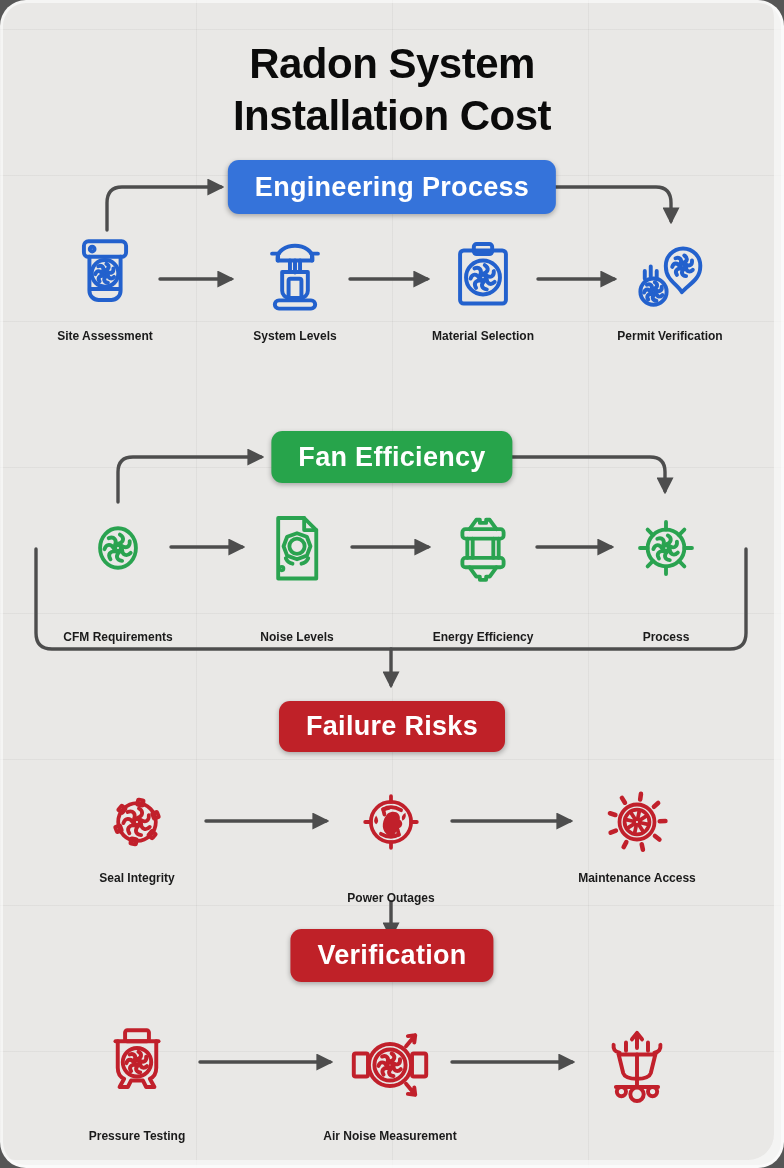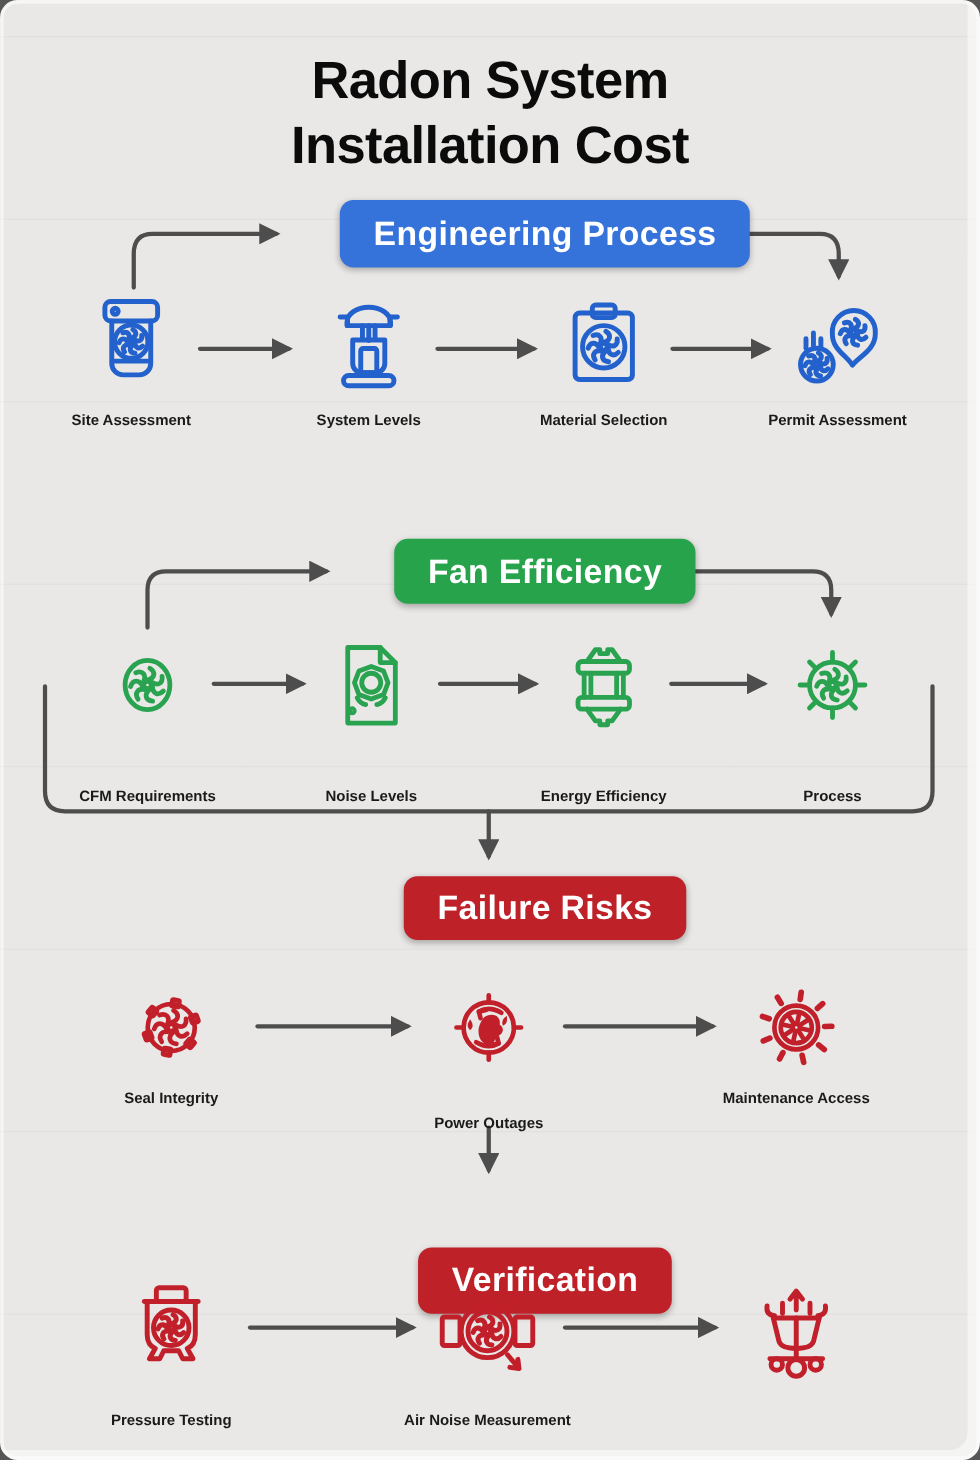--- a/index.html
+++ b/index.html
@@ -1,31 +1,31 @@
 <!DOCTYPE html>
 <html style="--arrow: #4d4d4d;"><head>
 <meta charset="utf-8">
 <style>
   html,body{margin:0;padding:0;width:784px;height:1168px;overflow:hidden;background:#565656;
     font-family:"Liberation Sans", sans-serif;}
-  .canvas{position:relative;width:784px;height:1168px;border-radius:14px;overflow:hidden;
+  .canvas{position:relative;width:784px;height:1168px;border-radius:26px;overflow:hidden;
     background-color:#e9e8e6;
     background-image:
       linear-gradient(to right, rgba(110,110,110,.08) 1px, transparent 1px),
       linear-gradient(to bottom, rgba(110,110,110,.08) 1px, transparent 1px);
     background-size:196px 146px;background-position:0px 29px;
     box-shadow:inset 0 0 0 3px rgba(255,255,255,.55), inset -10px -8px 0 rgba(250,250,250,.65);}
   .wires{position:absolute;left:0;top:0;z-index:1;}
   .wires path{stroke:var(--arrow,#4d4d4d);stroke-width:3.4;fill:none;stroke-linecap:round;}
   .title{position:absolute;z-index:2;top:38px;left:0;width:100%;text-align:center;
     font-size:42px;line-height:52px;font-weight:bold;color:#0b0b0b;letter-spacing:-.5px;margin:0;}
   .banner{position:absolute;z-index:2;left:50%;transform:translateX(-50%);
     height:53px;display:flex;align-items:center;justify-content:center;
     padding:0 27px;border-radius:11px;color:#fff;font-weight:bold;font-size:27px;
-    letter-spacing:.3px;box-shadow:0 2px 5px rgba(0,0,0,.28);white-space:nowrap;margin-left:44px;}
+    letter-spacing:.3px;box-shadow:0 2px 5px rgba(0,0,0,.28);white-space:nowrap;}
   .node{position:absolute;z-index:2;width:240px;transform:translateX(-50%);
     display:flex;flex-direction:column;align-items:center;}
   .icon{display:block;}
   .r1 .icon{width:88px;height:88px;}
   .r2 .icon{width:86px;height:86px;}
   .r3 .icon{width:84px;height:84px;}
   .r4 .icon{width:88px;height:88px;}
   .label{font-size:12px;font-weight:bold;color:#1a1a1a;text-align:center;
     line-height:1.14;white-space:nowrap;}
   .label.wrap2{white-space:normal;max-width:162px;}
@@ -70,21 +70,21 @@
   </svg>
 
   <h1 class="title">
     <span style="display:block">Radon System</span>
     <span style="display:block">Installation Cost</span>
   </h1>
 
   <div class="banner" style="top: 160px; height: 54px; background: rgb(53, 115, 218);">Engineering Process</div>
   <div class="banner" style="top: 431px; height: 52px; background: rgb(39, 164, 75);">Fan Efficiency</div>
   <div class="banner" style="top: 701px; height: 51px; background: rgb(191, 33, 40);">Failure Risks</div>
-  <div class="banner" style="top: 998px; height: 53px; background: rgb(191, 33, 40);">Verification</div>
+  <div class="banner" style="top: 929px; height: 53px; background: rgb(191, 33, 40);">Verification</div>
 
   <div class="node r1" style="left:105px;top:233px;">
     <div class="icon"><svg viewBox="0 0 96 96" style="width:100%;height:100%" fill="none" stroke="#2361cd" stroke-width="4.3" stroke-linecap="round" stroke-linejoin="round">
           <rect x="25" y="9" width="46" height="17" rx="5"></rect>
           <circle cx="34" cy="17.5" r="2.6"></circle>
           <path d="M31 26 V63 a10 10 0 0 0 10 10 h14 a10 10 0 0 0 10 -10 V26"></path>
           <path d="M31.5 61 h33"></path>
           <circle cx="48" cy="44" r="14.5"></circle>
           <circle cx="48" cy="44" r="2.3"></circle>
           <path transform="translate(48 44) rotate(0.0)" d="M0 -3.1 C 4.7 -4.4 5.3 -8.2 1.5 -10.5"></path>
@@ -139,21 +139,21 @@
           <circle cx="30" cy="64" r="2.3"></circle>
           <path transform="translate(30 64) rotate(0.0)" d="M0 -3.1 C 4.6 -4.3 5.2 -8.0 1.4 -10.3"></path>
           <path transform="translate(30 64) rotate(51.4)" d="M0 -3.1 C 4.6 -4.3 5.2 -8.0 1.4 -10.3"></path>
           <path transform="translate(30 64) rotate(102.9)" d="M0 -3.1 C 4.6 -4.3 5.2 -8.0 1.4 -10.3"></path>
           <path transform="translate(30 64) rotate(154.3)" d="M0 -3.1 C 4.6 -4.3 5.2 -8.0 1.4 -10.3"></path>
           <path transform="translate(30 64) rotate(205.7)" d="M0 -3.1 C 4.6 -4.3 5.2 -8.0 1.4 -10.3"></path>
           <path transform="translate(30 64) rotate(257.1)" d="M0 -3.1 C 4.6 -4.3 5.2 -8.0 1.4 -10.3"></path>
           <path transform="translate(30 64) rotate(308.6)" d="M0 -3.1 C 4.6 -4.3 5.2 -8.0 1.4 -10.3"></path>
           <path d="M20.5 41.5 v8.5 M27 36.5 v11 M33.5 41.5 v8.5"></path>
         </svg></div>
-    <div class="label wrap2">Permit Assessment</div>
+    <div class="label wrap2">Permit Verification</div>
   </div>
 
   <div class="node r2" style="left:118px;top:505px;">
     <div class="icon"><svg viewBox="0 0 96 96" style="width:100%;height:100%" fill="none" stroke="#2aa350" stroke-width="4.3" stroke-linecap="round" stroke-linejoin="round">
           <ellipse cx="48" cy="48" rx="20" ry="22"></ellipse>
           <circle cx="48" cy="48" r="3.3"></circle>
           <path transform="translate(48 48) rotate(0.0)" d="M0 -4.5 C 6.8 -6.3 7.5 -11.7 2.1 -15.0"></path>
           <path transform="translate(48 48) rotate(51.4)" d="M0 -4.5 C 6.8 -6.3 7.5 -11.7 2.1 -15.0"></path>
           <path transform="translate(48 48) rotate(102.9)" d="M0 -4.5 C 6.8 -6.3 7.5 -11.7 2.1 -15.0"></path>
           <path transform="translate(48 48) rotate(154.3)" d="M0 -4.5 C 6.8 -6.3 7.5 -11.7 2.1 -15.0"></path>

